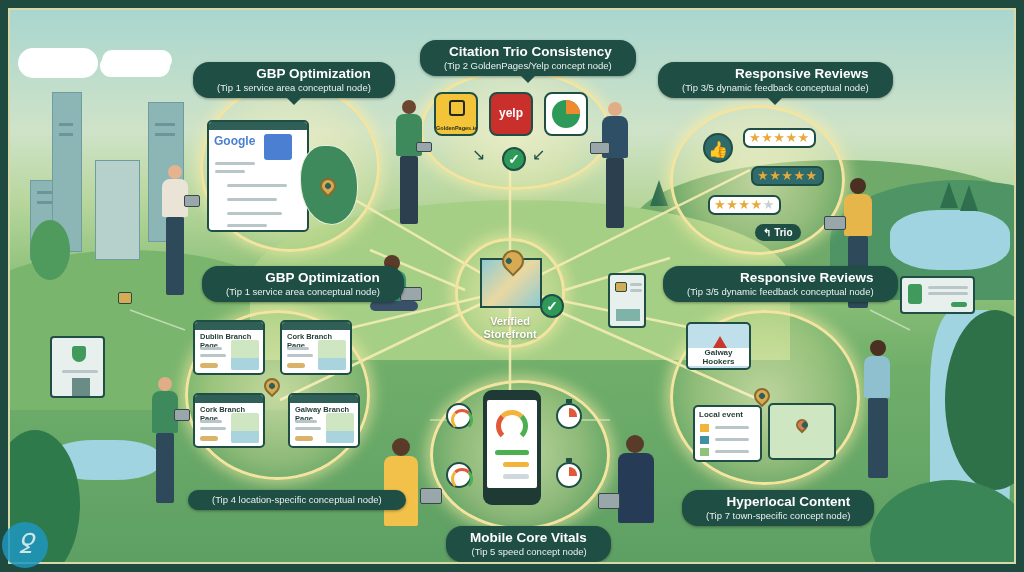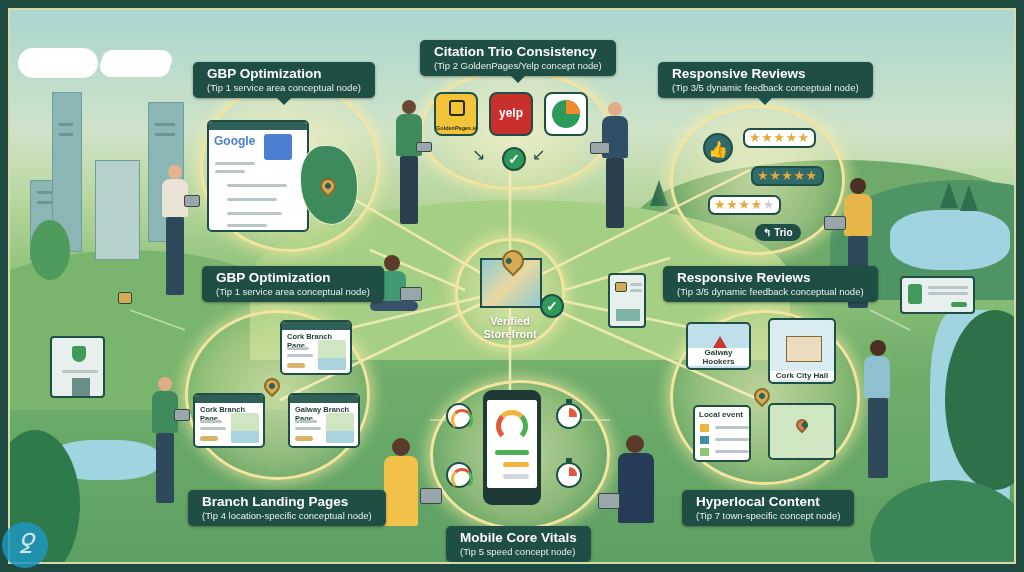--- a/index.html
+++ b/index.html
@@ -33,21 +33,21 @@
   .glow {
     position: absolute; border-radius: 50%;
     border: 3px solid #f3e4a0;
     background: radial-gradient(circle, rgba(255,246,200,0.55) 0%, rgba(255,240,170,0.25) 55%, rgba(255,240,170,0.05) 75%);
     box-shadow: 0 0 14px 4px rgba(255,240,170,0.55);
   }
 
   
   .callout {
     position: absolute; background: #1f4e45; color: #fff;
-    border-radius: 5px; text-align: left; padding: 4px 14px 5px;
+    border-radius: 16px; text-align: right; padding: 4px 24px 5px;
     box-shadow: 0 1px 3px rgba(0,0,0,0.35);
     white-space: nowrap;
   }
   .callout .t { font-weight: bold; font-size: 13.5px; line-height: 16px; }
   .callout .s { font-size: 9.5px; line-height: 11px; color: #e9f1ee; }
   .callout.tail::after {
     content: ""; position: absolute; left: 50%; bottom: -7px; margin-left: -7px;
     border-left: 7px solid transparent; border-right: 7px solid transparent; border-top: 7px solid #1f4e45;
   }
 
@@ -207,20 +207,28 @@
   <div class="reply-btn" style="left:745px;top:214px;"><span>↰ </span><span>Trio</span></div>
 
   <div style="position:absolute;left:470px;top:248px;width:62px;height:50px;background:linear-gradient(135deg,#8fcbd1 0%,#e9d8a1 50%,#8fcbd1 100%);border:2px solid #1f4e45;"></div>
   <div class="pin" style="left:492px;top:240px;width:22px;height:22px;"></div>
   <div class="check" style="left:530px;top:284px;">✓</div>
   <div style="position:absolute;left:455px;top:305px;width:90px;text-align:center;color:#fff;font-weight:bold;font-size:11px;line-height:13px;text-shadow:0 1px 2px rgba(0,0,0,0.4);">
     <div>Verified</div>
     <div>Storefront</div>
   </div>
 
+  <div class="card branch-card" style="left:183px;top:310px;width:72px;height:55px;">
+    <div class="dots"><span></span><span></span><span></span></div>
+    <div class="title">Dublin Branch Page</div>
+    <div class="bar" style="left:5px;top:25px;width:22px;"></div>
+        <div class="bar" style="left:5px;top:32px;width:26px;"></div>
+    <div class="mini-map"></div>
+        <div class="btn"></div>
+  </div>
   <div class="card branch-card" style="left:270px;top:310px;width:72px;height:55px;">
     <div class="dots"><span></span><span></span><span></span></div>
     <div class="title">Cork Branch Page</div>
     <div class="bar" style="left:5px;top:25px;width:22px;"></div>
         <div class="bar" style="left:5px;top:32px;width:26px;"></div>
     <div class="mini-map"></div>
         <div class="btn"></div>
   </div>
   <div class="card branch-card" style="left:183px;top:383px;width:72px;height:55px;">
     <div class="dots"><span></span><span></span><span></span></div>
@@ -251,25 +259,21 @@
   <div class="gauge" style="left:436px;top:393px;"></div>
   <div class="gauge" style="left:436px;top:452px;"></div>
   <div class="stopwatch" style="left:546px;top:393px;"></div>
   <div class="stopwatch" style="left:546px;top:452px;"></div>
 
   <div class="hyper-card" style="left:676px;top:312px;width:65px;height:48px;background:#bfe0ea;">
     <div style="position:absolute;left:18px;top:12px;width:0;height:0;border-left:14px solid transparent;border-right:14px solid transparent;border-bottom:24px solid #c9382e;"></div>
     <div style="position:absolute;left:12px;top:36px;width:40px;height:6px;background:#7a4a2a;border-radius:0 0 10px 10px;"></div>
     <div class="cap" style="background:#fff;">Galway Hookers</div>
   </div>
-  <div class="hyper-card" style="left:758px;top:308px;width:68px;height:66px;background:#d9ecf2;">
-    <div style="position:absolute;left:16px;top:16px;width:36px;height:26px;background:#e9dcc0;border:1px solid #8a6a2c;"></div>
-    <div class="cap" style="background:#fff;">Cork City Hall</div>
-  </div>
-  <div class="hyper-card" style="left:683px;top:395px;width:58px;height:57px;">
+  <div class="hyper-card" style="left:683px;top:395px;width:69px;height:57px;">
     <div style="position:absolute;left:4px;top:3px;font-size:8px;font-weight:bold;color:#1f3a34;">Local event</div>
     <div style="position:absolute;left:5px;top:17px;width:9px;height:8px;background:#f2b43a;"></div>
     <div style="position:absolute;left:5px;top:29px;width:9px;height:8px;background:#3f8fa5;"></div>
     <div style="position:absolute;left:5px;top:41px;width:9px;height:8px;background:#8fc27a;"></div>
     <div class="bar" style="left:20px;top:19px;width:34px;"></div>
     <div class="bar" style="left:20px;top:31px;width:34px;"></div>
     <div class="bar" style="left:20px;top:43px;width:34px;"></div>
   </div>
   <div class="hyper-card" style="left:758px;top:393px;width:68px;height:57px;background:#cfe6c2;">
     <div class="pin" style="left:26px;top:14px;width:12px;height:12px;background:#d97a58;"></div>
@@ -361,21 +365,20 @@
   </div>
   <div class="callout" style="left:192px;top:256px;">
     <div class="t">GBP Optimization</div>
     <div class="s">(Tip 1 service area conceptual node)</div>
   </div>
   <div class="callout" style="left:653px;top:256px;">
     <div class="t">Responsive Reviews</div>
     <div class="s">(Tip 3/5 dynamic feedback conceptual node)</div>
   </div>
   <div class="callout" style="left:178px;top:480px;">
-    <div class="t">Branch Landing Pages</div>
     <div class="s">(Tip 4 location-specific conceptual node)</div>
   </div>
   <div class="callout" style="left:436px;top:516px;">
     <div class="t">Mobile Core Vitals</div>
     <div class="s">(Tip 5 speed concept node)</div>
   </div>
   <div class="callout" style="left:672px;top:480px;">
     <div class="t">Hyperlocal Content</div>
     <div class="s">(Tip 7 town-specific concept node)</div>
   </div>

